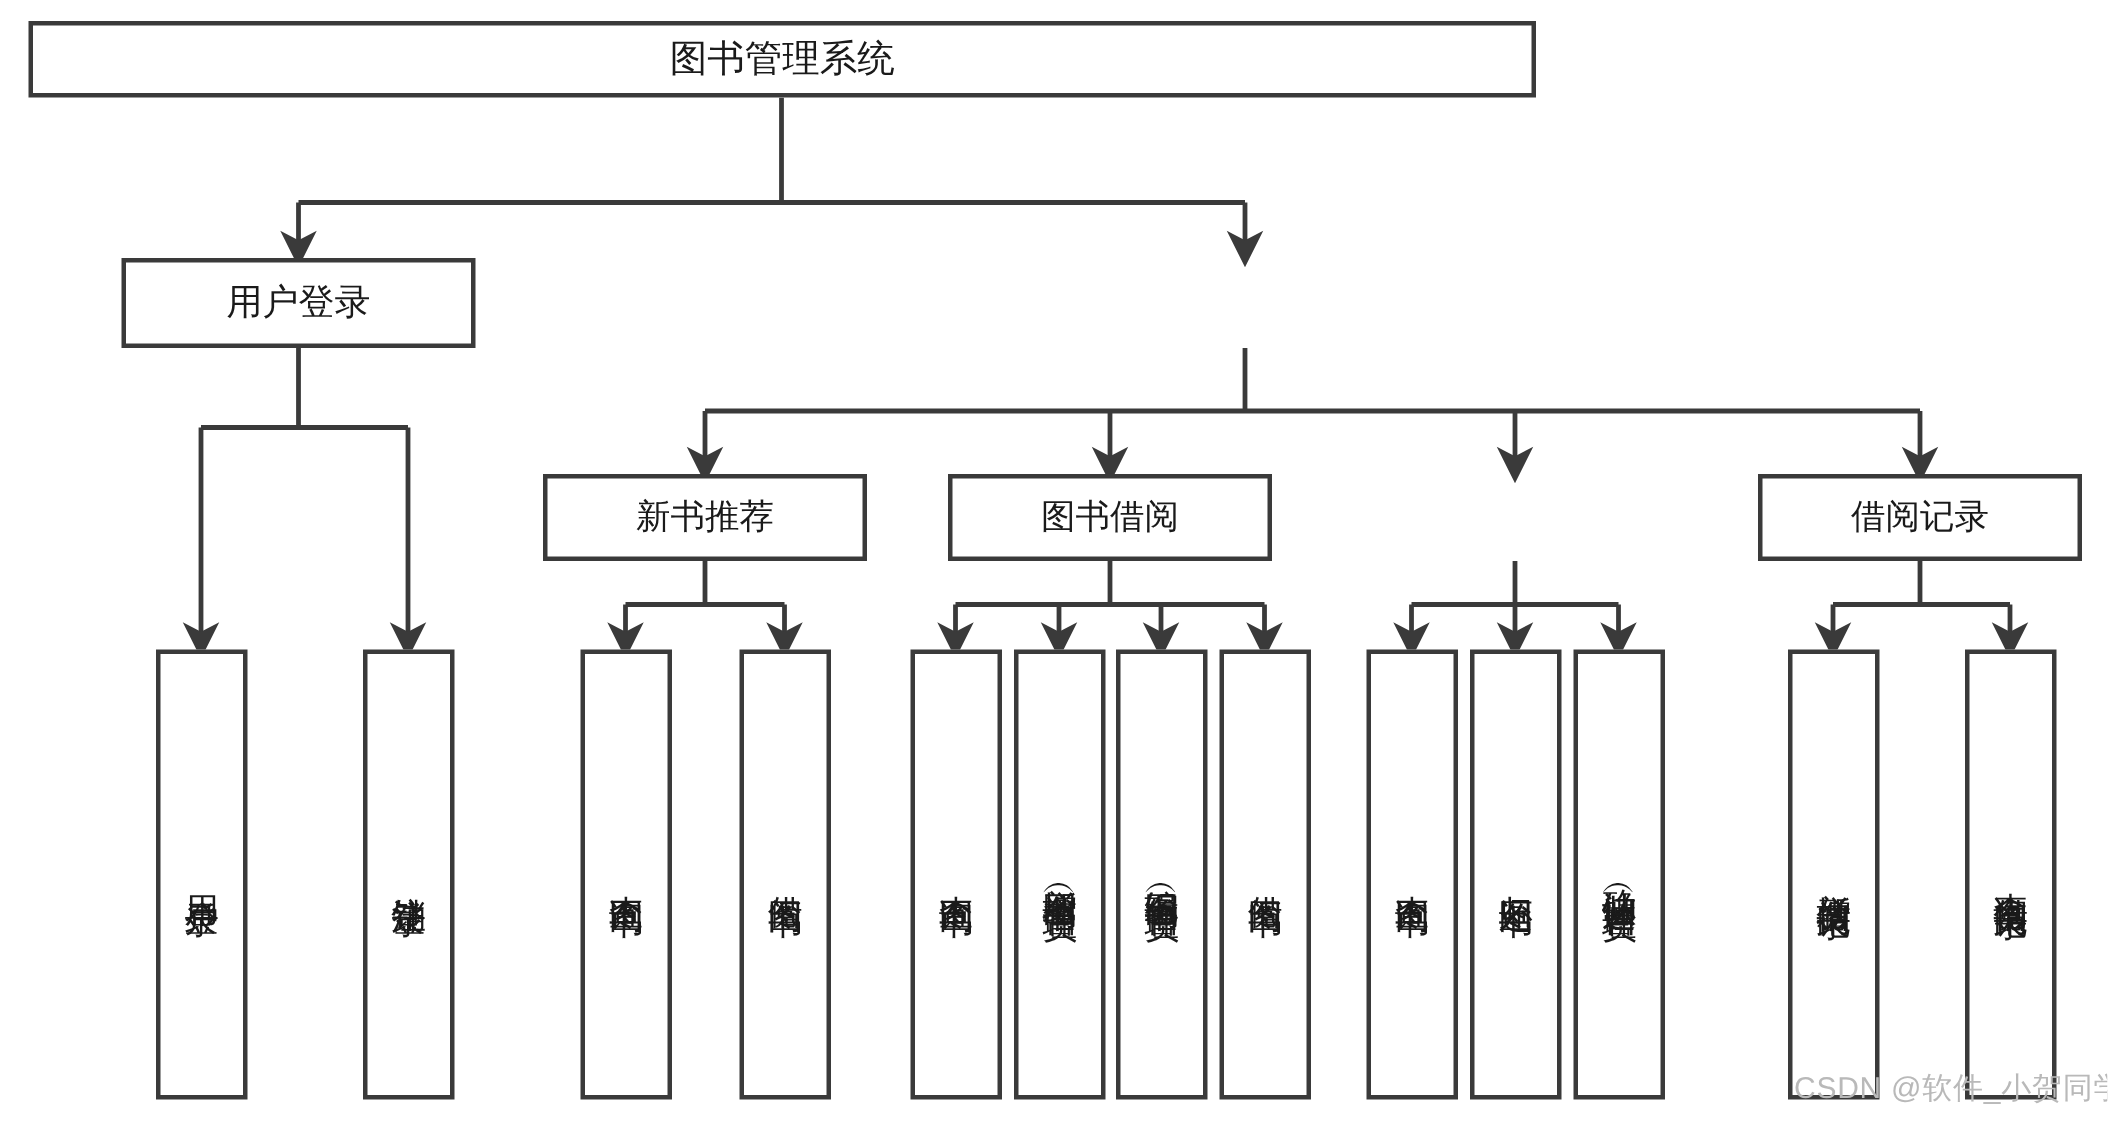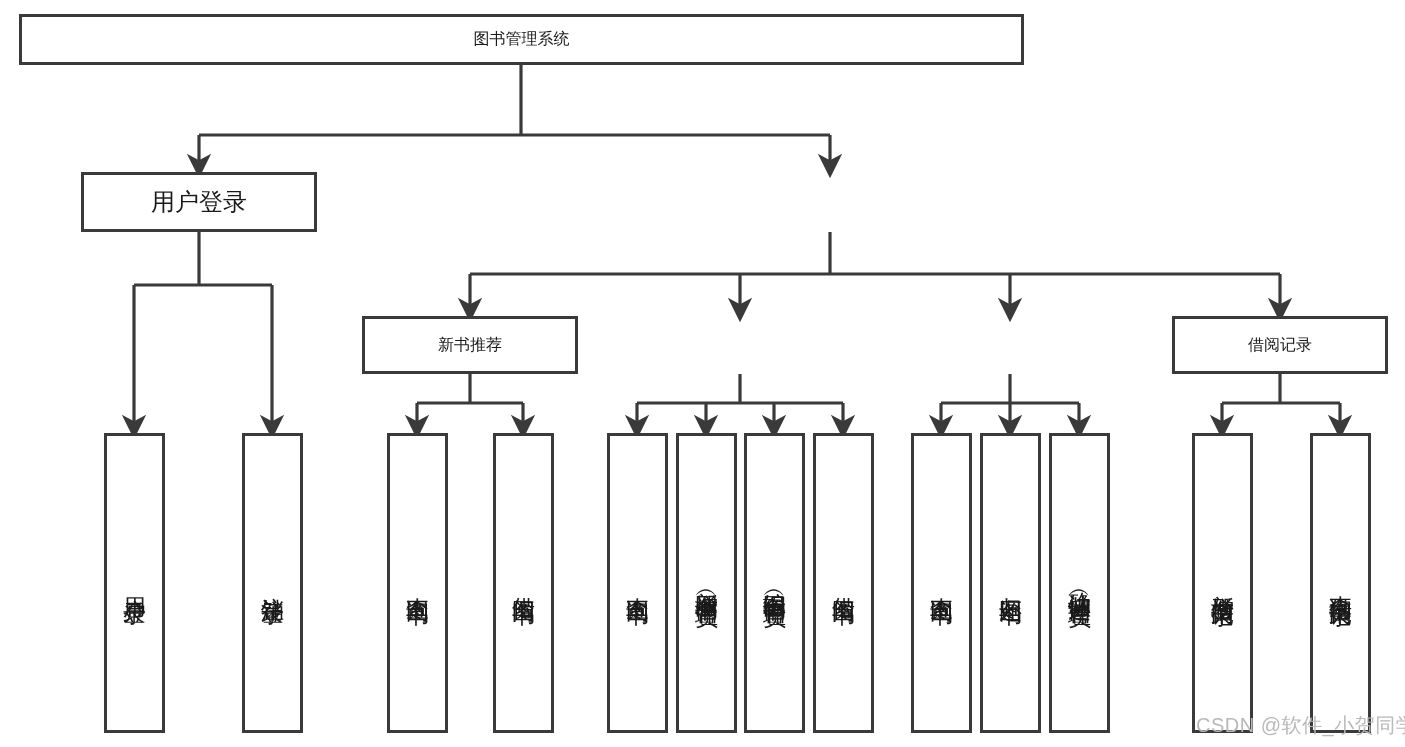--- a/index.html
+++ b/index.html
@@ -31,27 +31,27 @@
     background: #ffffff;
     border: 3px solid #3a3a3a;
     display: flex;
     align-items: center;
     justify-content: center;
     color: #1a1a1a;
     text-align: center;
     line-height: 1.18;
   }
   .node.root {
-    font-size: 16px;
+    font-size: 25px;
   }
   .node.lvl2 {
     font-size: 24px;
   }
   .node.lvl3 {
-    font-size: 16px;
+    font-size: 23px;
   }
   .node.leaf {
     font-size: 23px;
     writing-mode: vertical-rl;
     text-orientation: upright;
     padding: 8px 0;
     letter-spacing: 2px;
   }
   .node.leaf .vtxt {
     writing-mode: vertical-rl;
@@ -126,20 +126,23 @@
     <span>图书管理系统</span>
   </div>
 
   <div class="node lvl2" style="left:81px; top:172px; width:236px; height:60px;">
     <span>用户登录</span>
   </div>
 
   <div class="node lvl3" style="left:362px; top:316px; width:216px; height:58px;">
     <span>新书推荐</span>
   </div>
+  <div class="node lvl3" style="left:632px; top:316px; width:216px; height:58px;">
+    <span>图书借阅</span>
+  </div>
   <div class="node lvl3" style="left:1172px; top:316px; width:216px; height:58px;">
     <span>借阅记录</span>
   </div>
 
   <div class="node leaf" style="left:104px; top:433px; width:61px; height:300px;">
     <span class="vtxt">用户登录</span>
   </div>
   <div class="node leaf" style="left:242px; top:433px; width:61px; height:300px;">
     <span class="vtxt">注销登录</span>
   </div>

